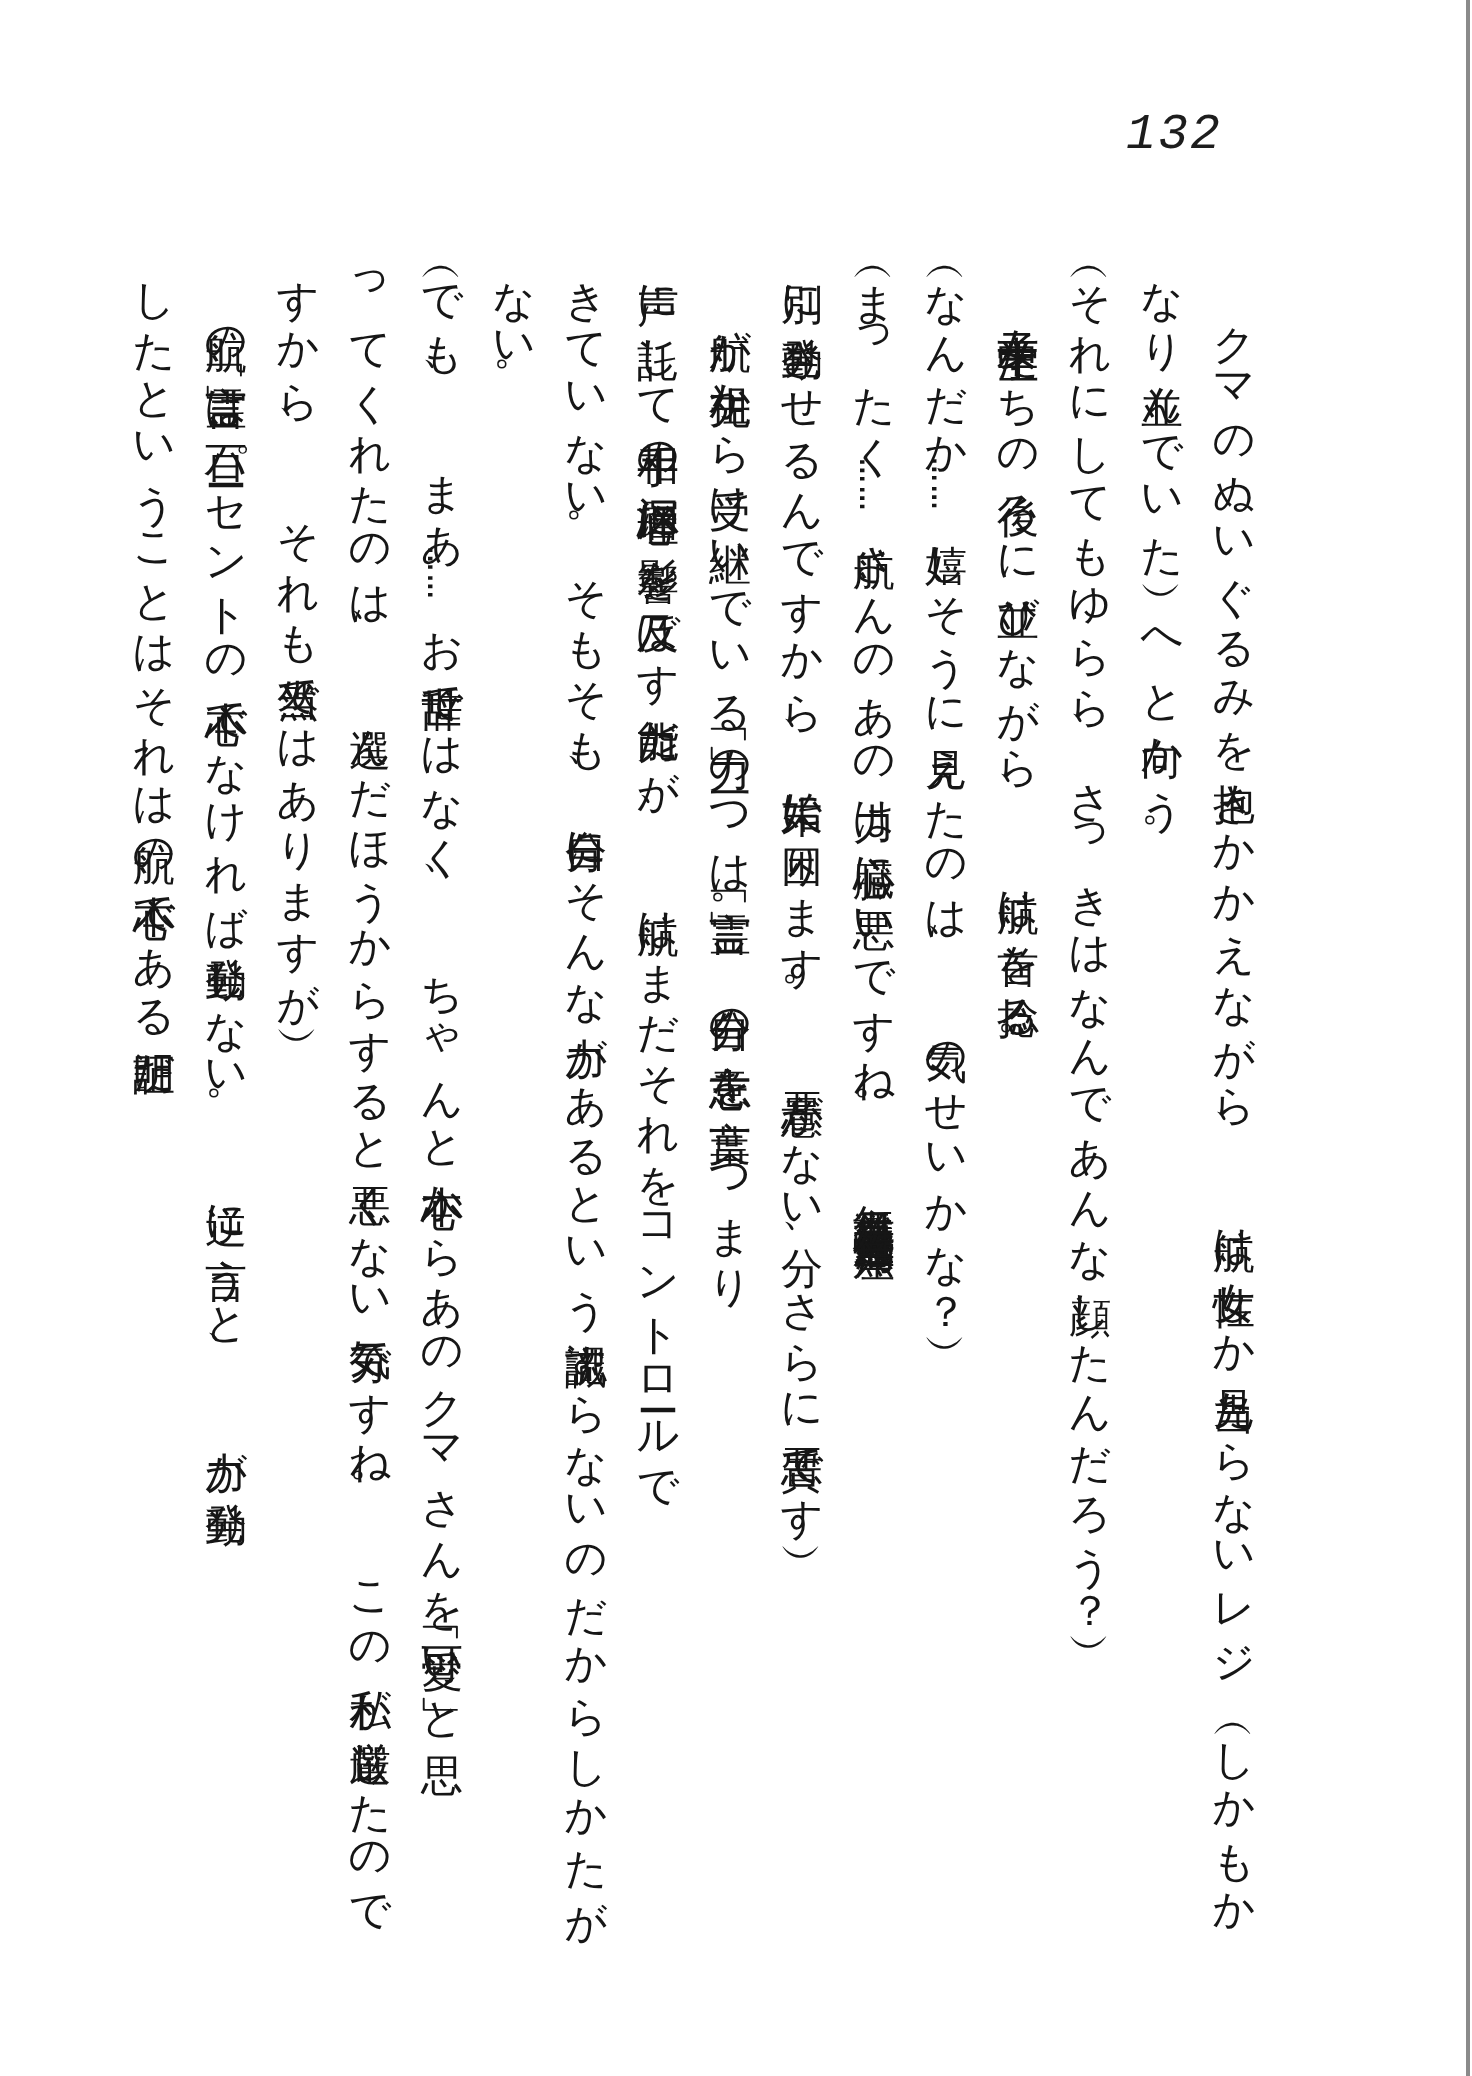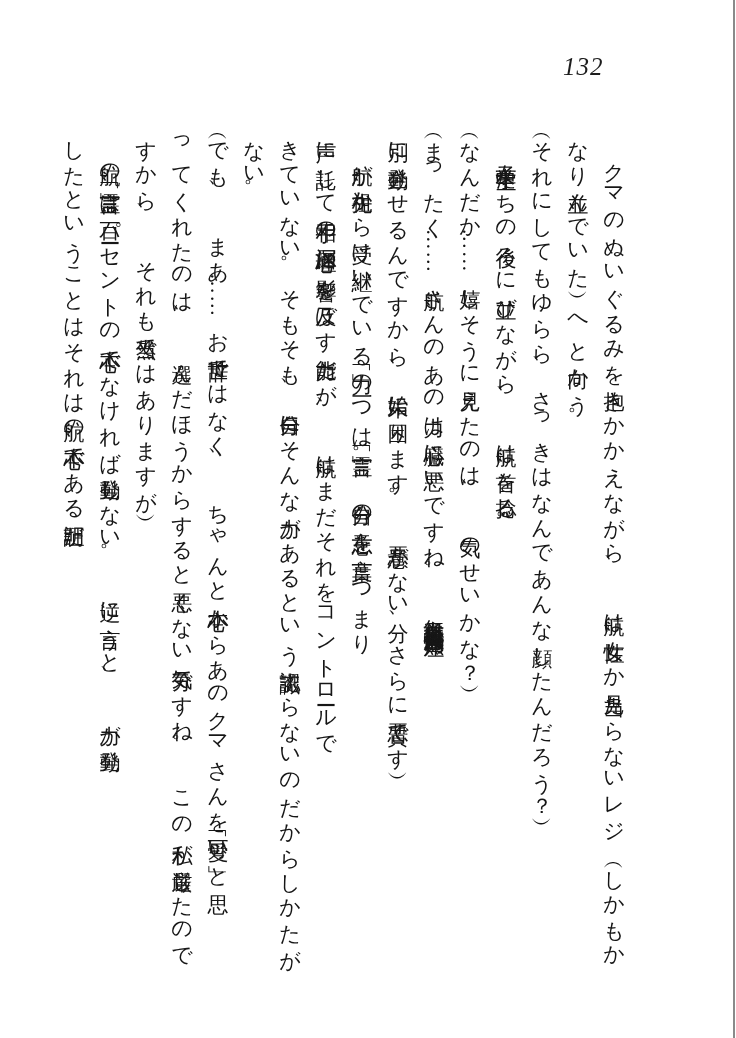--- a/index.html
+++ b/index.html
@@ -11,21 +11,21 @@
     height: 1038px;
     background: #ffffff;
     overflow: hidden;
   }
   .page {
     position: relative;
     width: 736px;
     height: 1038px;
     background: #ffffff;
     overflow: hidden;
-    font-family: Liberation Serif, serif;
+    font-family: Liberation Mono, monospace;
   }
   .edge-line {
     position: absolute;
     top: 0;
     right: 1px;
     width: 2px;
     height: 1038px;
     background: #8a8a8a;
   }
   .page-number {

